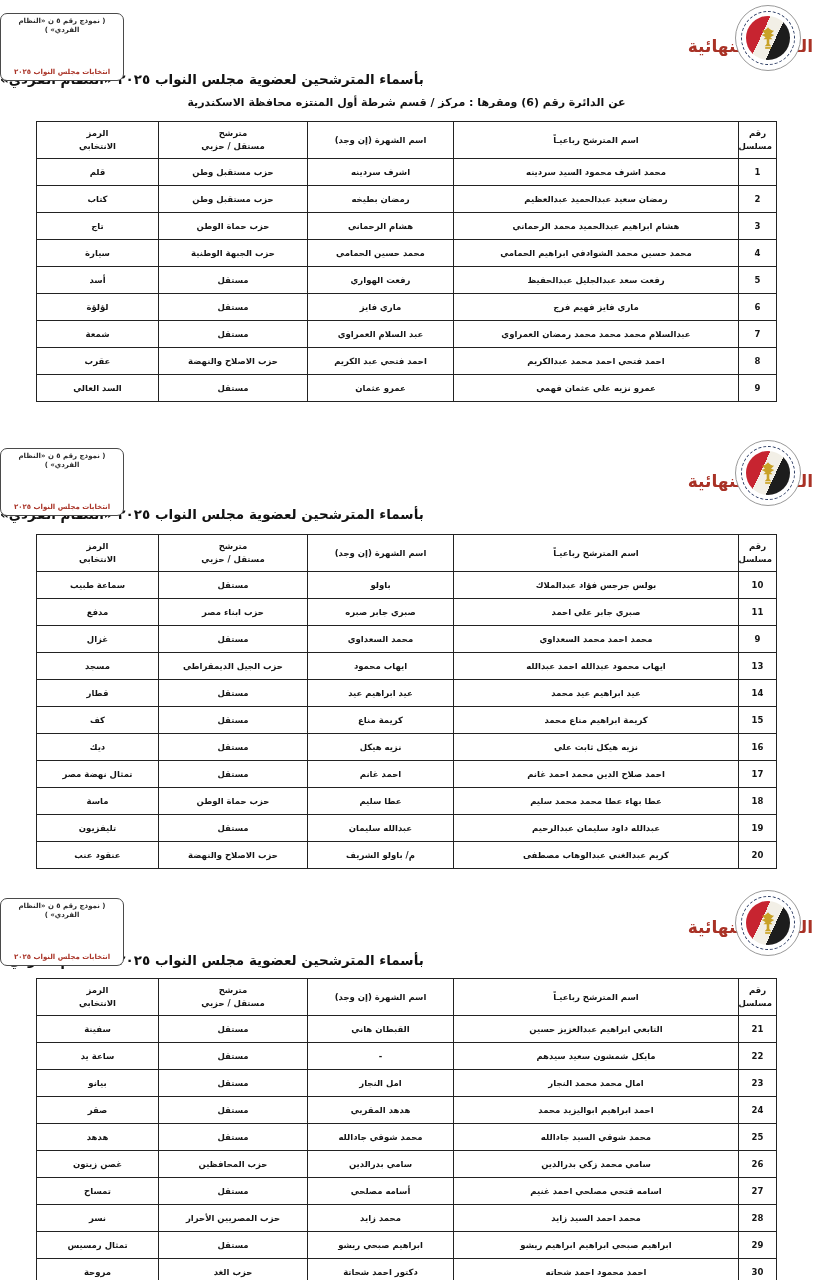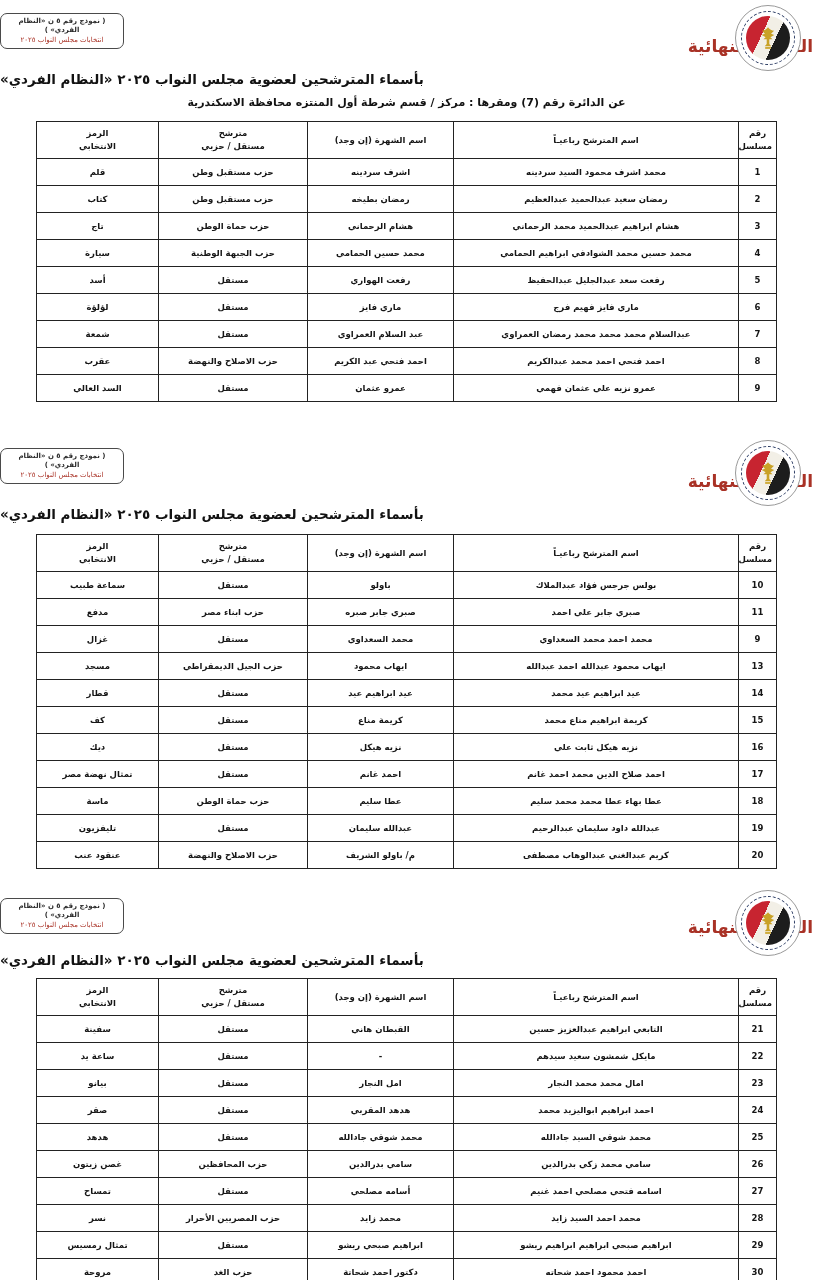--- a/index.html
+++ b/index.html
@@ -13,21 +13,21 @@
   .list-section:nth-of-type(1){height:435px;padding-top:36px;}
   .list-section:nth-of-type(2){height:450px;padding-top:36px;}
   .list-section:nth-of-type(3){height:395px;padding-top:32px;}
 
   .stamp{
     position:absolute;top:13px;left:0;width:124px;box-sizing:border-box;
     border:1px solid #4a4a4a;border-radius:7px;padding:3px 2px;text-align:center;
     background:#fff;
   }
   .stamp-l1{font-size:7px;font-weight:bold;color:#2b2b2b;line-height:1.35;}
-  .stamp-l2{font-size:7px;font-weight:normal;color:var(--accent,#a93226);line-height:1.35;}
+  .stamp-l2{font-size:7px;font-weight:bold;color:var(--accent,#a93226);line-height:1.35;margin-top:32px;}
 
   .emblem{
     position:absolute;top:5px;right:12px;width:66px;height:66px;border-radius:50%;
     background:#fff;border:1px solid #9a9a9a;box-sizing:border-box;
     display:flex;align-items:center;justify-content:center;
   }
   .emblem::before{
     content:"";position:absolute;inset:5px;border-radius:50%;
     border:1.5px dashed #24355e;
   }
@@ -77,21 +77,21 @@
     <div class="emblem">
       <div class="emblem-core">
         <svg viewBox="0 0 24 24" aria-hidden="true">
           <path fill="#c9a227" d="M12 2 C10.4 4 8.6 5 6.4 5.2 L9.2 8 L6.2 9.2 L9.8 11.2 L7.8 13.2 L10.8 13.2 L10.8 17.6 L9 19.6 L15 19.6 L13.2 17.6 L13.2 13.2 L16.2 13.2 L14.2 11.2 L17.8 9.2 L14.8 8 L17.6 5.2 C15.4 5 13.6 4 12 2 Z"></path>
           <rect fill="#c9a227" x="9.4" y="20.4" width="5.2" height="1.6"></rect>
         </svg>
       </div>
     </div>
     <h1 class="title">القائمة النهائية</h1>
     <h2 class="subtitle">بأسماء المترشحين لعضوية مجلس النواب ٢٠٢٥ «النظام الفردي»</h2>
-    <div class="district">عن الدائرة رقم (7)   ومقرها : مركز / قسم شرطة أول المنتزه   محافظة الاسكندرية</div>
+    <div class="district">عن الدائرة رقم (6)   ومقرها : مركز / قسم شرطة أول المنتزه   محافظة الاسكندرية</div>
     <table class="cand-table">
       <colgroup>
         <col class="c-serial">
           <col class="c-name">
           <col class="c-fame">
           <col class="c-party">
           <col class="c-symbol">
       </colgroup>
       <thead>
         <tr>

